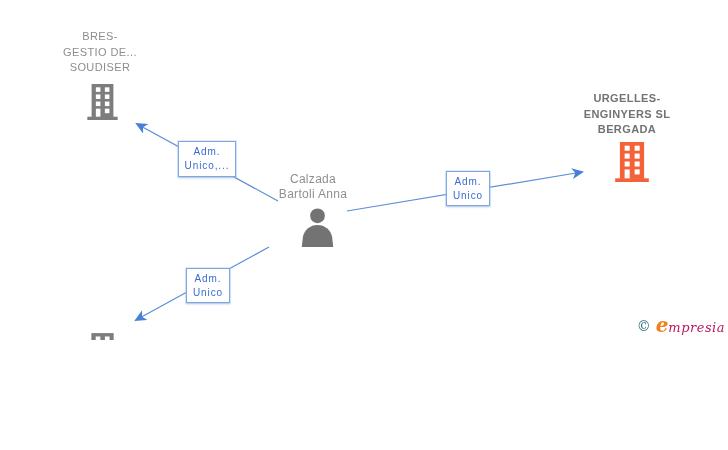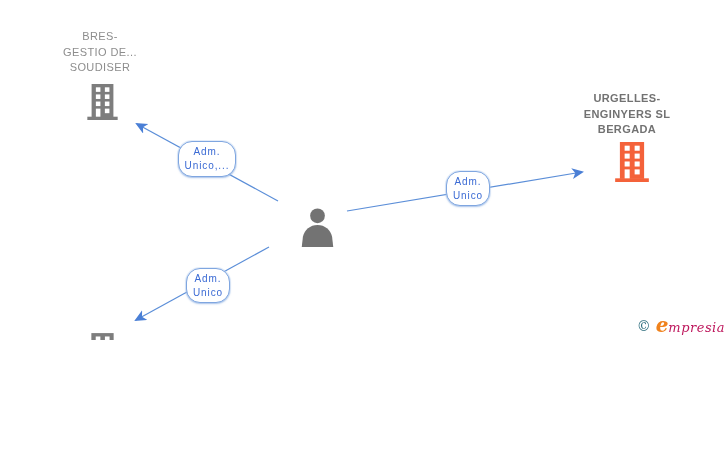--- a/index.html
+++ b/index.html
@@ -30,21 +30,21 @@
   .building-gray{color:#7d7d7d;}
   .building-orange{color:#f4623a;}
   .person-gray{color:#737373;}
 
   
   .edge-label{
     position:absolute;
     box-sizing:border-box;
     background:#ffffff;
     border:1px solid #7fa6e0;
-    border-radius:14px;
+    border-radius:0;
     color:#3a6ad4;
     font-size:10px;
     line-height:14px;
     letter-spacing:0.9px;
     text-align:center;
     padding-top:3px;
     box-shadow:0 1px 2px rgba(120,160,220,0.55), 0 0 0 1px rgba(185,208,240,0.35);
   }
   .edge-label span{display:block;}
 
@@ -94,20 +94,24 @@
       <rect x="9" y="26" width="4.8" height="8.5" fill="#fff"></rect>
       <rect x="18.5" y="26" width="4.8" height="4.8" fill="#fff"></rect>
     </svg>
   </div>
 
   <div class="edge-label" style="left:178px;top:141px;width:58px;height:36px;">
     <span>Adm.</span>
     <span>Unico,...</span>
   </div>
 
+  <div class="node-label person-name" style="left:253px;top:172px;width:120px;">
+    <span>Calzada</span>
+    <span>Bartoli Anna</span>
+  </div>
   <div class="node-icon person-gray" style="left:300px;top:208px;">
     <svg width="35" height="39" viewBox="0 0 36 40">
       <circle cx="18" cy="8" r="7.6" fill="currentColor"></circle>
       <path d="M18,17.5 C10.5,17.5 4.5,22.5 3,29.5 L1.8,40 L34.2,40 L33,29.5 C31.5,22.5 25.5,17.5 18,17.5 Z" fill="currentColor"></path>
     </svg>
   </div>
 
   <div class="edge-label" style="left:446px;top:171px;width:44px;height:35px;">
     <span>Adm.</span>
     <span>Unico</span>

